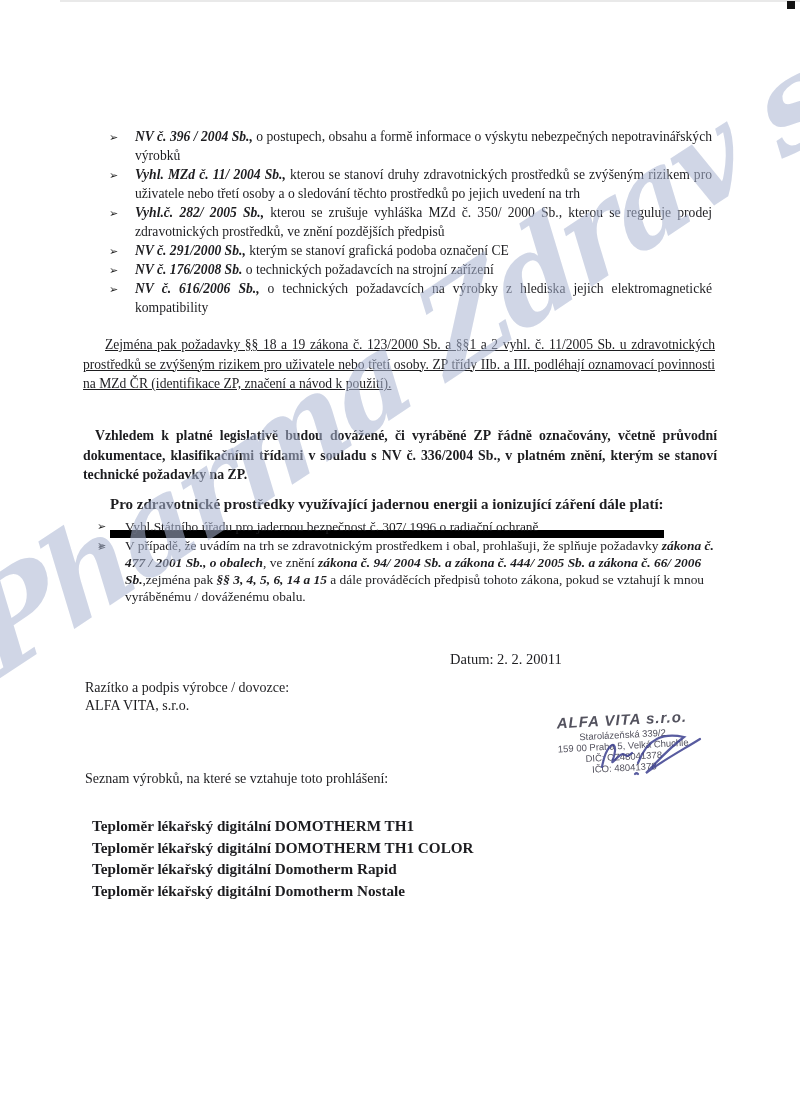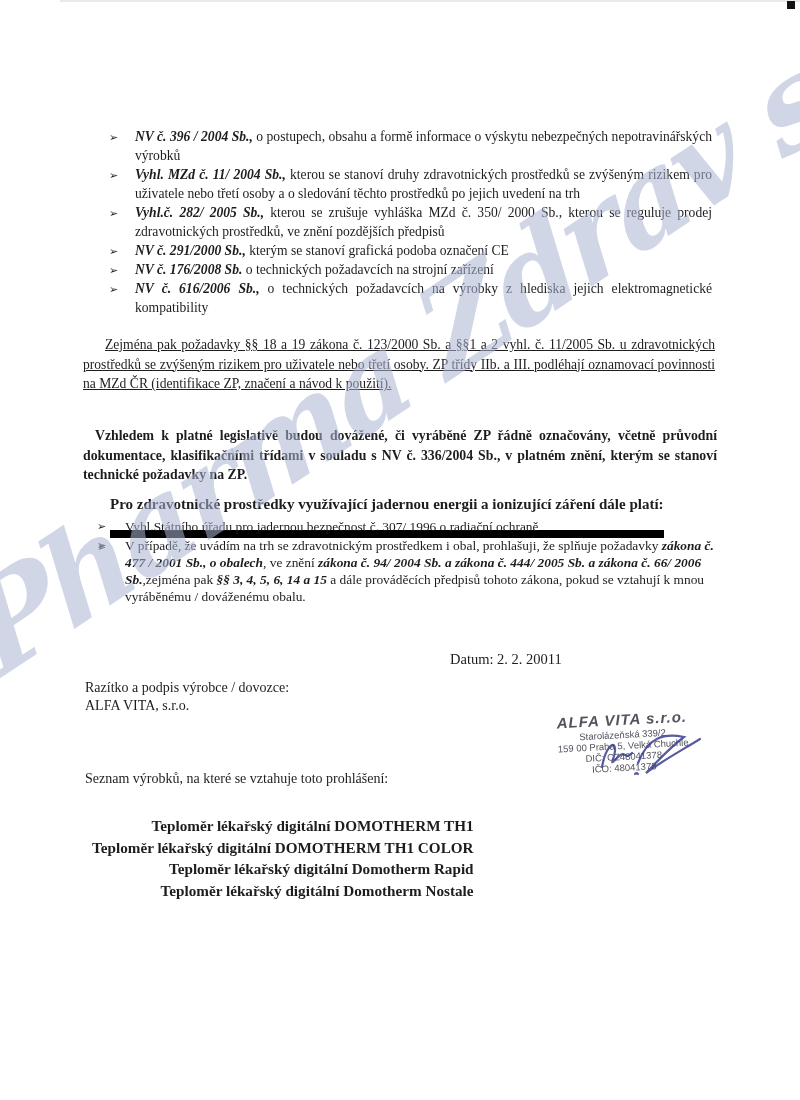--- a/index.html
+++ b/index.html
@@ -77,21 +77,21 @@
   #stamp .s1{font-size:15px;font-style:italic;font-weight:bold;letter-spacing:1px;}
   #stamp .s2{font-size:9.5px;margin-top:1px;}
   #stamp .s3{font-size:9.5px;}
   #stamp .s4{font-size:9.5px;}
   #stamp .s5{font-size:9.5px;}
 
   #signature{top:727px;left:588px;z-index:7;}
 
   #seznam{top:771px;left:85px;font-size:14px;}
 
-  #products{top:815px;left:92px;font-size:15.2px;font-weight:bold;line-height:21.5px;text-align:right;}
+  #products{top:815px;left:92px;font-size:15.2px;font-weight:bold;line-height:21.5px;}
 </style>
 </head>
 <body>
 
 <div class="page">
 
   <div class="scan-topline"></div>
   <div class="corner-mark"></div>
 
   <div class="watermark">Pharma Zdrav s.r.o.</div>

